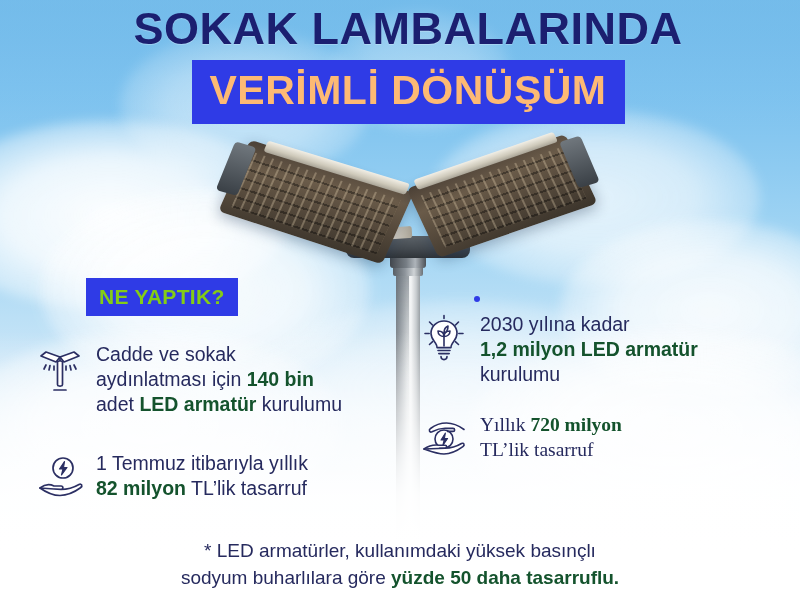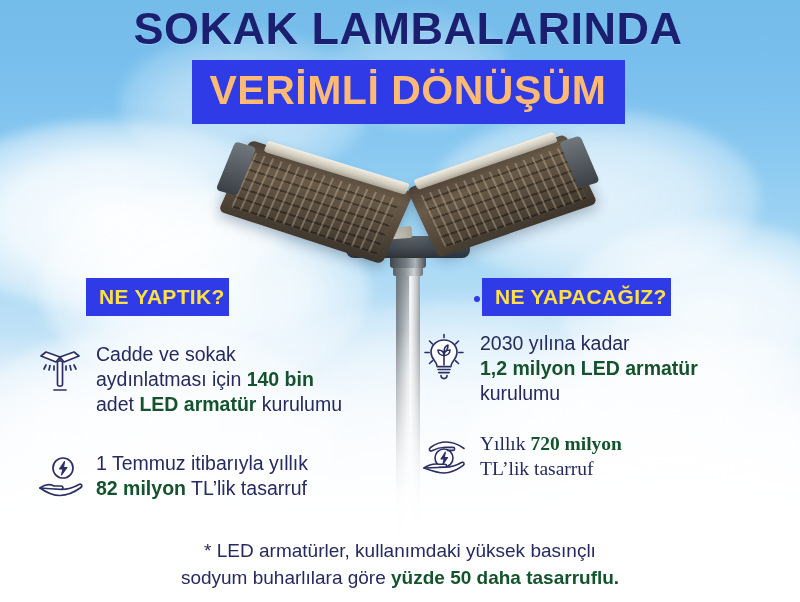--- a/index.html
+++ b/index.html
@@ -223,26 +223,26 @@
     position: absolute;
     top: 278px;
     width: 360px;
   }
   .col-left  { left: 28px; }
   .col-right { left: 412px; }
 
   .sec-badge {
     display: inline-block;
     background: #2f3be6;
-    color: #fde047;
+    color: #84cc16;
     font-size: 21px;
     font-weight: 800;
     letter-spacing: 0.3px;
     line-height: 1;
-    padding: 8px 4px 9px 13px;
+    padding: 8px 13px 9px 13px;
     margin-left: 58px;
   }
   .col-right .sec-badge { margin-left: 70px; }
   .dot-left {
     position: absolute;
     left: 62px; top: 18px;
     width: 6px; height: 6px;
     border-radius: 50%;
     background: #2f3be6;
   }
@@ -269,21 +269,21 @@
     color: #262a5e;
     font-weight: 500;
     padding-top: 2px;
   }
   .hl {
     color: #14532d;
     font-weight: 800;
   }
 
   .row-2 { margin-top: 32px; }
-  .col-right .row-1 { margin-top: 13px; }
+  .col-right .row-1 { margin-top: 32px; }
   .col-right .row-2 { margin-top: 24px; font-family: Liberation Serif, serif; }
 
   
   .footnote {
     position: absolute;
     left: 0; right: 0;
     top: 538px;
     text-align: center;
     font-size: 19px;
     line-height: 1.42;
@@ -379,21 +379,20 @@
       </div>
       <div class="row-text">
         <span>1 Temmuz itibarıyla yıllık</span><br>
         <span class="hl">82 milyon</span><span> TL’lik tasarruf</span>
       </div>
     </div>
   </div>
 
   <div class="col col-right">
     <span class="dot-left"></span>
-    <span class="sec-badge">NE YAPACAĞIZ?</span>
 
     <div class="row row-1">
       <div class="row-icon">
         <svg width="44" height="48" viewBox="0 0 44 48" fill="none" stroke="#2b2f63" stroke-width="1.6" stroke-linecap="round" stroke-linejoin="round">
           <path d="M22 7 C14.5 7 9 12.6 9 19.3 C9 24 11.7 26.6 13.4 29 C14.6 30.7 15 32.3 15 33.6 L29 33.6 C29 32.3 29.4 30.7 30.6 29 C32.3 26.6 35 24 35 19.3 C35 12.6 29.5 7 22 7 Z" fill="#ffffff"></path>
           <path d="M16 36.5 L28 36.5 M16.8 39.6 L27.2 39.6"></path>
           <path d="M19 42.6 C19 44.6 20.3 45.6 22 45.6 C23.7 45.6 25 44.6 25 42.6"></path>
           <path d="M22 32 L22 19"></path>
           <path d="M22 22.5 C18.5 22.5 16 20.3 16 17 C19.8 17 22 19.2 22 22.5 Z" fill="#ffffff"></path>
           <path d="M22 22.5 C25.5 22.5 28 20.3 28 17 C24.2 17 22 19.2 22 22.5 Z" fill="#ffffff"></path>

